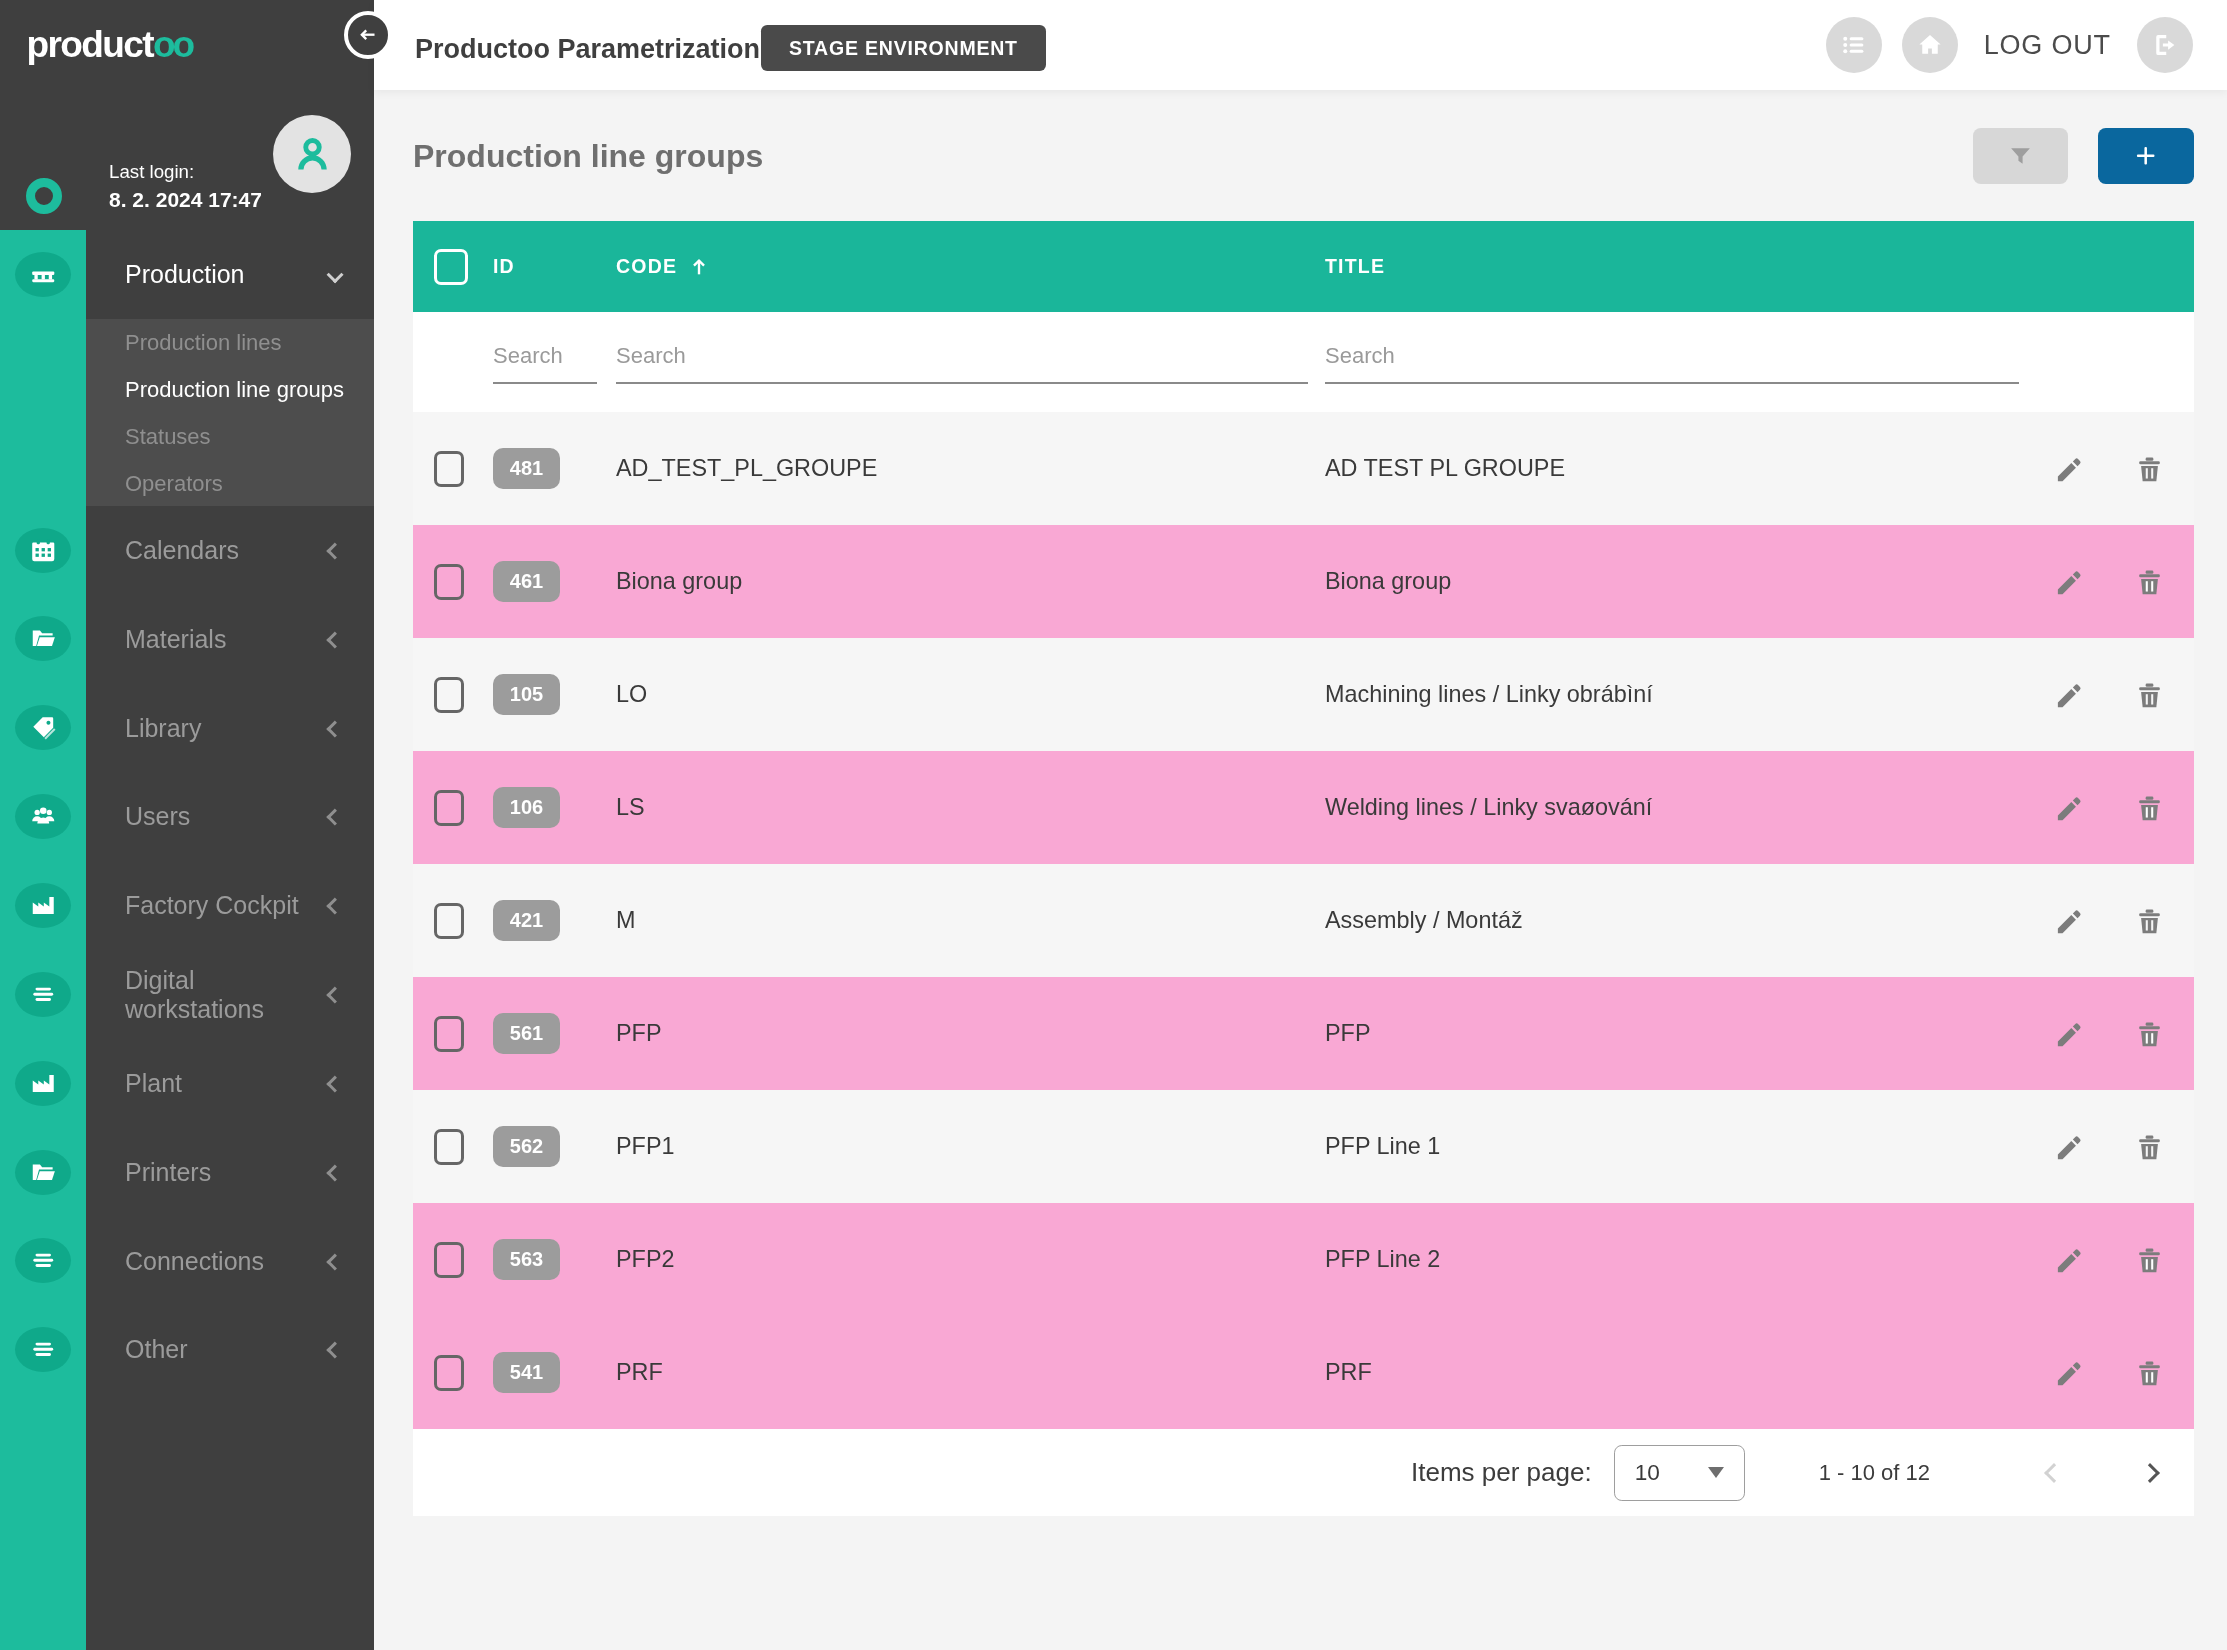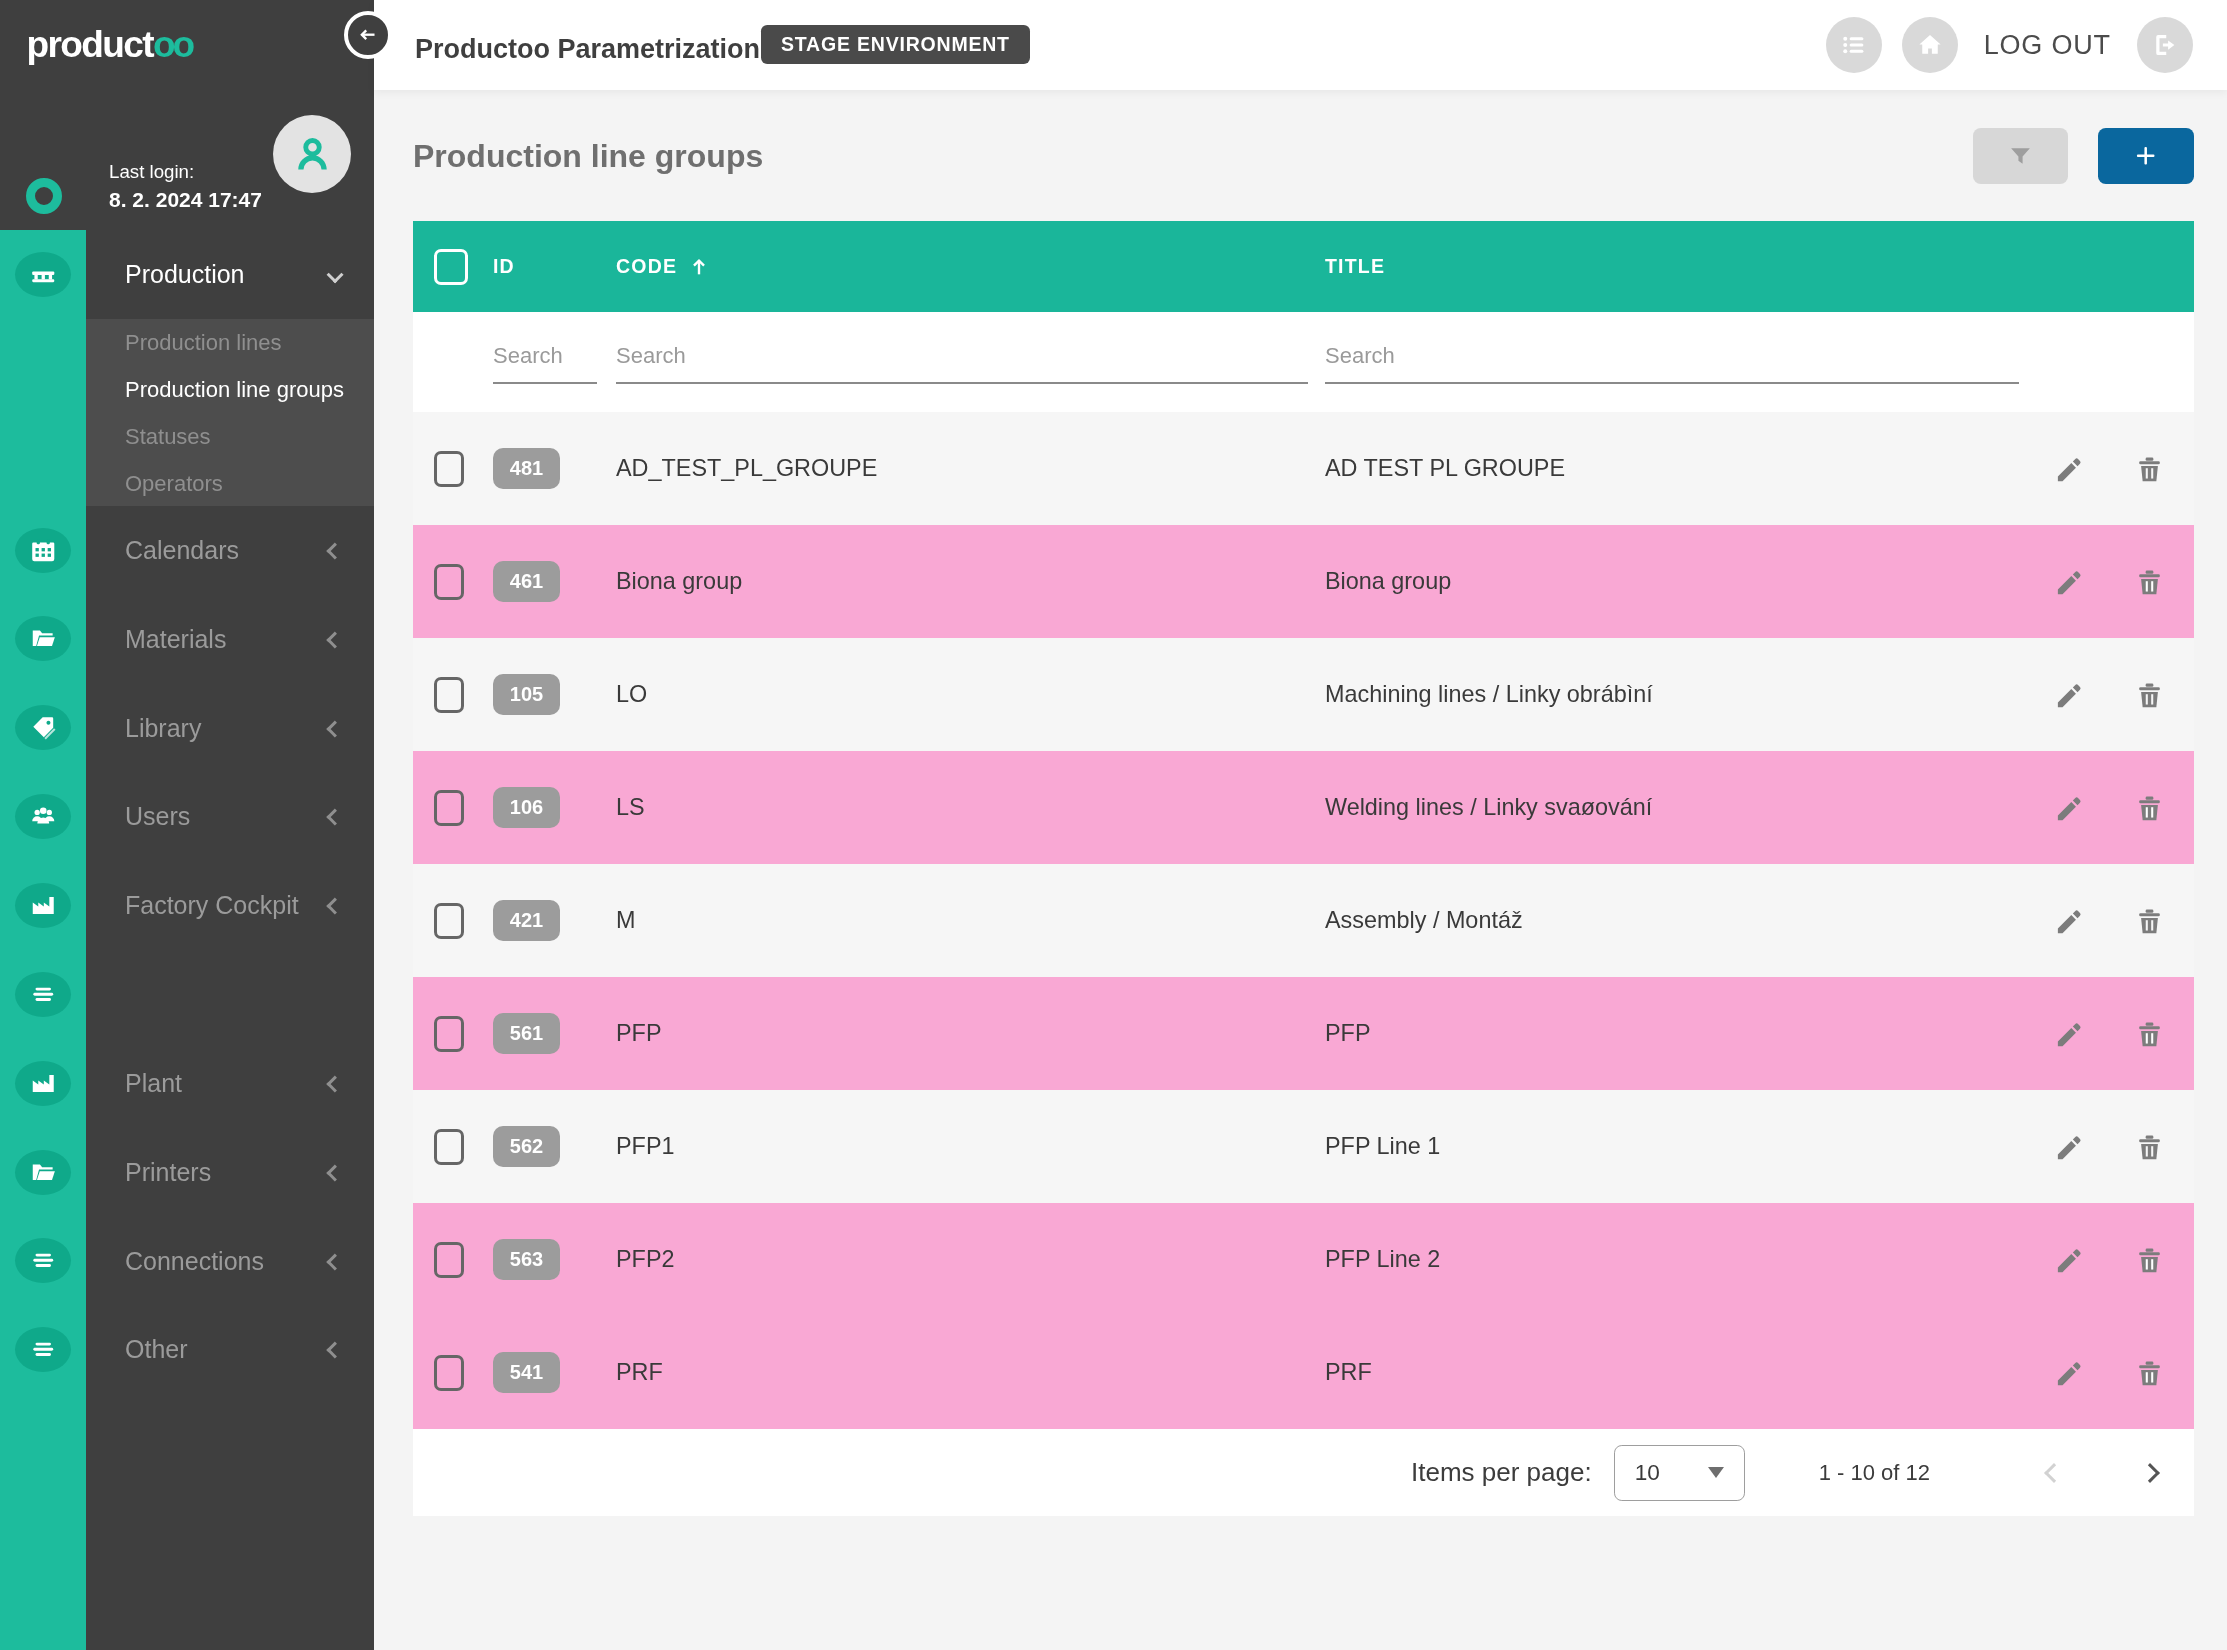--- a/index.html
+++ b/index.html
@@ -31,21 +31,21 @@
   .chev.down { transform:rotate(-45deg); border-color:#cfcfcf; }
   .submenu { position:absolute; left:86px; top:319px; width:288px; height:187px; background:#4d4d4d; }
   .sub-item { height:47px; display:flex; align-items:center; padding-left:39px; font-size:22px; color:#8f8f8f; cursor:pointer; }
   .sub-item.active { color:#ffffff; }
 
   
   .topbar { position:absolute; left:374px; top:0; width:1853px; height:90px; background:#ffffff; box-shadow:0 3.1px 7.8px rgba(0,0,0,0.05); }
   .back-btn { position:absolute; left:-30px; top:11px; width:48px; height:48px; background:#3f3f3f; border:4.7px solid #ffffff; border-radius:50%; display:flex; align-items:center; justify-content:center; cursor:pointer; }
   .back-btn svg { width:23.4px; height:23.4px; stroke:#ffffff; stroke-width:2.4; fill:none; }
   .app-title { position:absolute; left:41px; top:0; height:98px; display:flex; align-items:center; font-size:27px; font-weight:bold; color:#3f3f3f; }
-  .env-badge { position:absolute; left:387px; top:25px; height:39px; background:#4a4a4a; color:#ffffff; font-size:19.5px; font-weight:bold; letter-spacing:0.8px; border-radius:6.2px; display:flex; align-items:center; padding:0 20px; }
+  .env-badge { position:absolute; left:387px; top:25px; height:46px; background:#4a4a4a; color:#ffffff; font-size:19.5px; font-weight:bold; letter-spacing:0.8px; border-radius:6.2px; display:flex; align-items:center; padding:0 28px; }
   .top-right { position:absolute; right:34px; top:0; height:90px; display:flex; align-items:center; gap:20px; }
   .circle-btn { width:56px; height:56px; border-radius:50%; background:#d9d9d9; display:flex; align-items:center; justify-content:center; cursor:pointer; }
   .circle-btn svg { width:30px; height:30px; fill:#ffffff; }
   .logout-label { font-size:27px; color:#4b4b4b; letter-spacing:0.8px; margin:0 6.2px; cursor:pointer; }
 
   
   .page-title { position:absolute; left:413px; top:127px; height:58px; display:flex; align-items:center; font-size:32px; color:#6f6f6f; }
   .btn-filter { position:absolute; left:1973px; top:128px; width:95px; height:56px; background:#d7d7d7; border-radius:7.8px; display:flex; align-items:center; justify-content:center; cursor:pointer; }
   .btn-filter svg { width:25px; height:25px; fill:#9e9e9e; }
   .btn-add { position:absolute; left:2098px; top:128px; width:96px; height:56px; background:#0a679e; border-radius:7.8px; display:flex; align-items:center; justify-content:center; cursor:pointer; }
@@ -227,20 +227,24 @@
         <span class="chev left"></span>
       </div>
     <div class="nav-item" style="top:772px">
         <span class="lbl">Users</span>
         <span class="chev left"></span>
       </div>
     <div class="nav-item" style="top:861px">
         <span class="lbl">Factory Cockpit</span>
         <span class="chev left"></span>
       </div>
+    <div class="nav-item" style="top:950px">
+        <span class="lbl">Digital workstations</span>
+        <span class="chev left"></span>
+      </div>
     <div class="nav-item" style="top:1039px">
         <span class="lbl">Plant</span>
         <span class="chev left"></span>
       </div>
     <div class="nav-item" style="top:1128px">
         <span class="lbl">Printers</span>
         <span class="chev left"></span>
       </div>
     <div class="nav-item" style="top:1217px">
         <span class="lbl">Connections</span>

